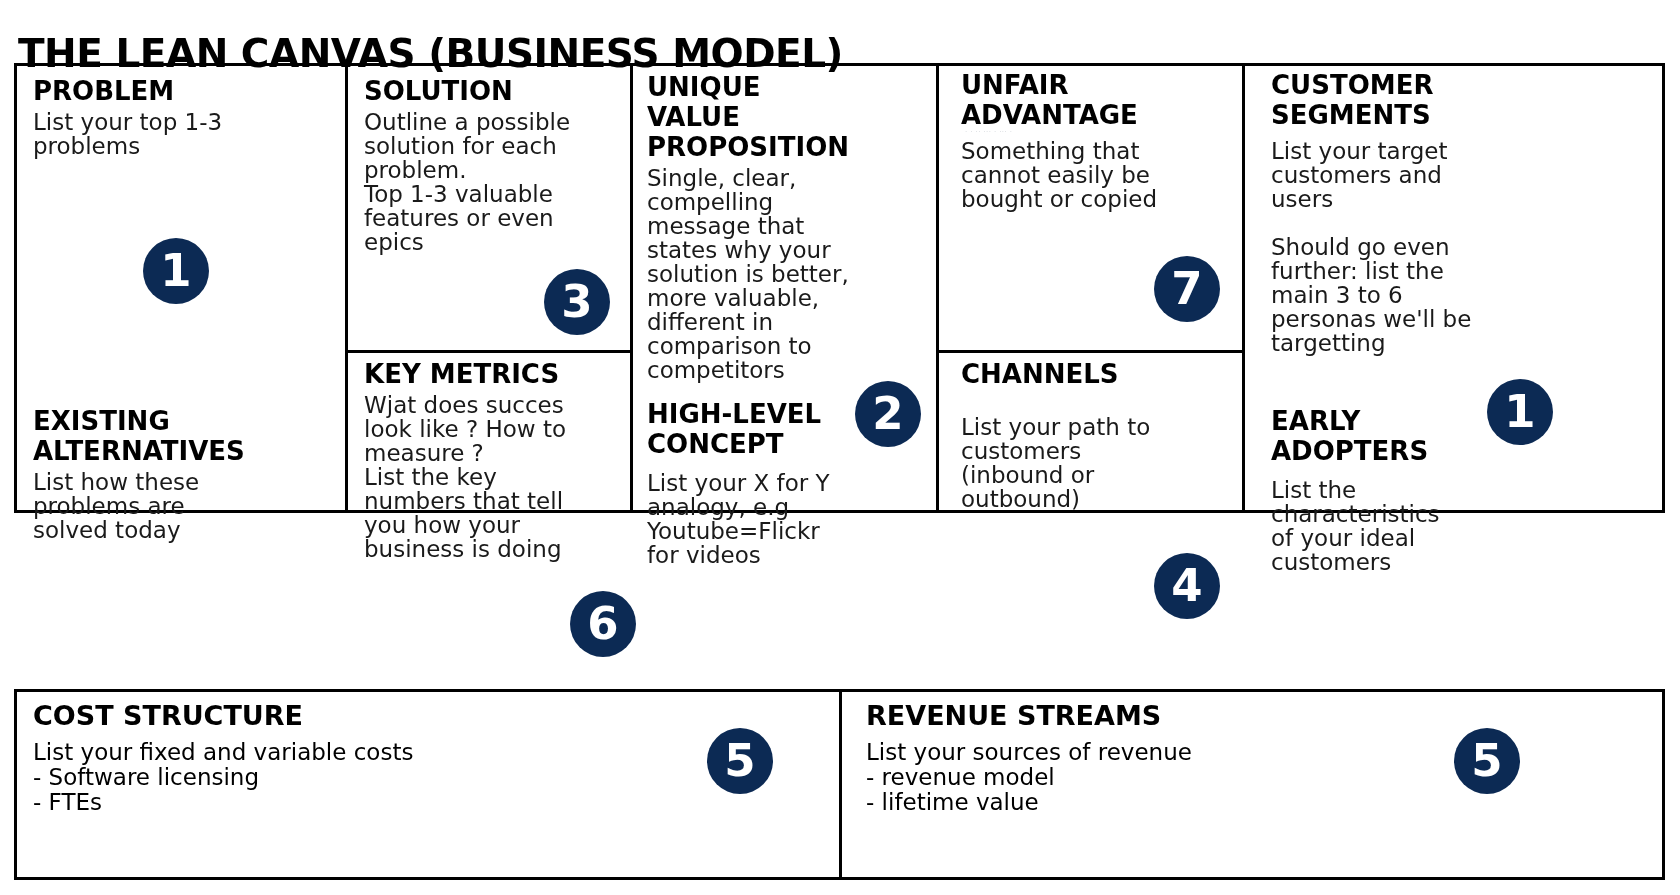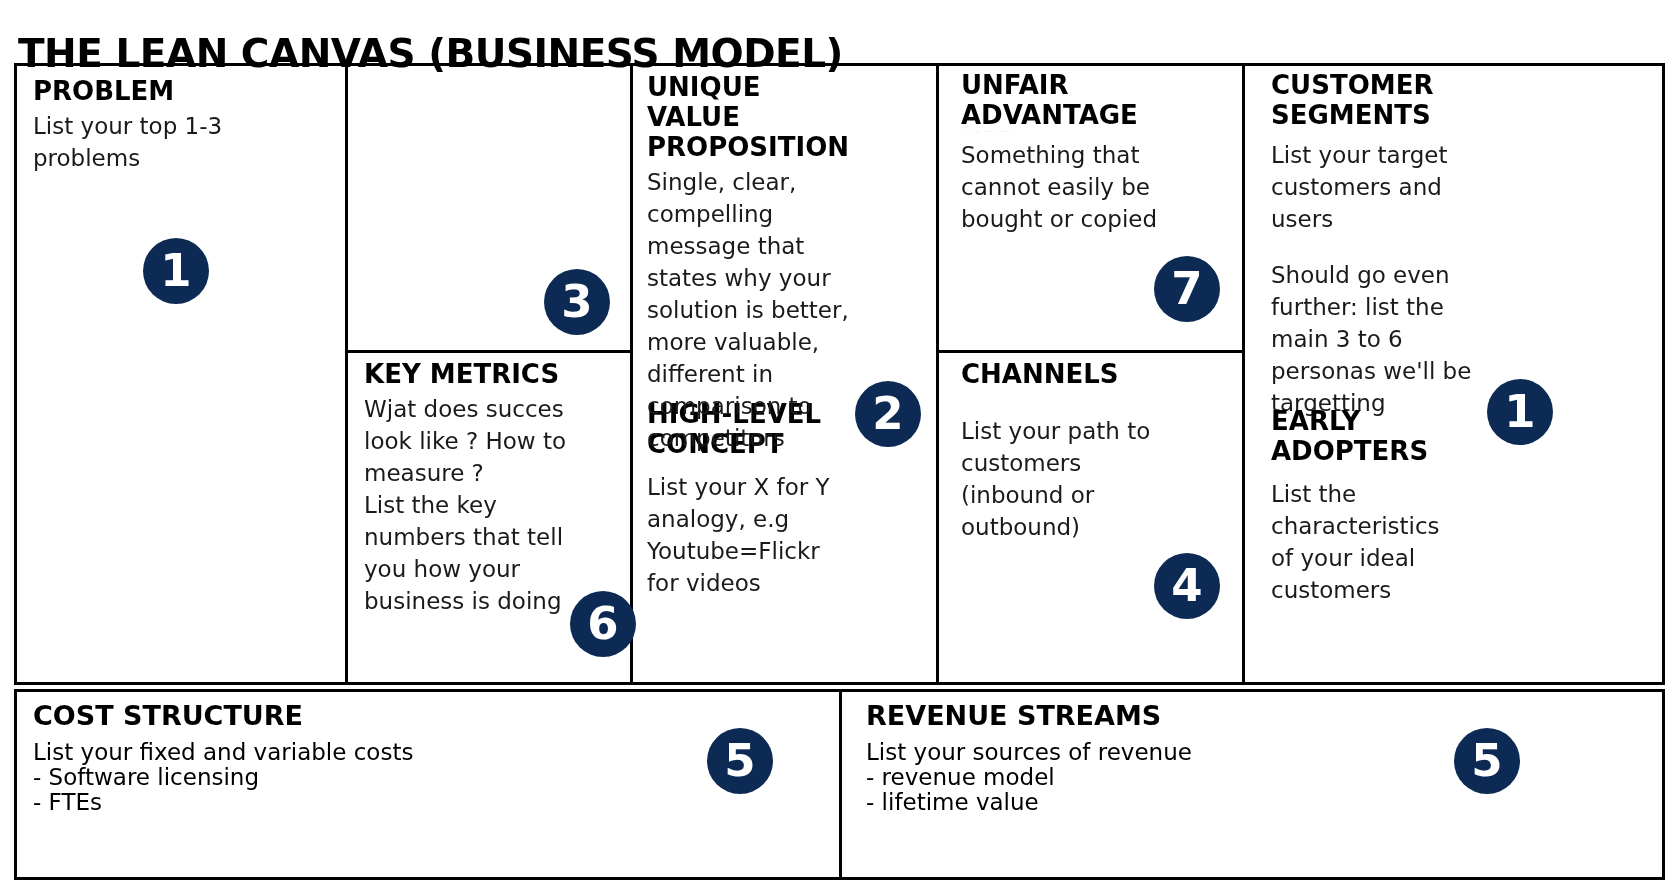--- a/index.html
+++ b/index.html
@@ -33,21 +33,21 @@
     white-space: nowrap;
     color: #000000;
   }
 
   
   .grid-top {
     position: absolute;
     left: 14px;
     top: 63px;
     width: 1651px;
-    height: 622px;
+    height: 450px;
     border: 3px solid #000000;
     box-sizing: border-box;
   }
 
   .cell {
     position: absolute;
     box-sizing: border-box;
     overflow: visible;
     background: transparent;
   }
@@ -76,21 +76,21 @@
     font-size: 26px;
     font-weight: bold;
     line-height: 30px;
     letter-spacing: 0px;
     margin: 0 0 4px 0;
     color: #000000;
     white-space: pre-line;
   }
   .cell-body {
     font-size: 23px;
-    line-height: 32px;
+    line-height: 24px;
     margin: 0;
     color: #1a1a1a;
     white-space: pre-line;
   }
   .cell-body.spaced {
     margin-top: 24px;
   }
 
   
   .badge {
@@ -168,23 +168,39 @@
     <div class="hline" style="left:328px; width:285px; top:284px;"></div>
     <div class="hline" style="left:919px; width:306px; top:284px;"></div>
 
     <div class="cell" style="left:0; top:0; width:328px; height:616px;">
       <div class="cell-inner">
         <div class="cell-title">PROBLEM</div>
         <div class="cell-body">List your top 1-3
 problems</div>
       </div>
       <div class="badge" style="left:126px; top:172px;">1</div>
+      <div class="cell-inner" style="top:340px;">
+        <div class="cell-title">EXISTING
+ALTERNATIVES</div>
+        <div class="cell-body">List how these
+problems are
+solved today</div>
+      </div>
     </div>
 
     <div class="cell" style="left:331px; top:0; width:282px; height:284px;">
+      <div class="cell-inner">
+        <div class="cell-title">SOLUTION</div>
+        <div class="cell-body">Outline a possible
+solution for each
+problem.
+Top 1-3 valuable
+features or even
+epics</div>
+      </div>
       <div class="badge" style="left:196px; top:203px;">3</div>
     </div>
 
     <div class="cell" style="left:331px; top:287px; width:282px; height:329px;">
       <div class="cell-inner" style="top:6px;">
         <div class="cell-title">KEY METRICS</div>
         <div class="cell-body">Wjat does succes
 look like ? How to
 measure ?
 List the key

